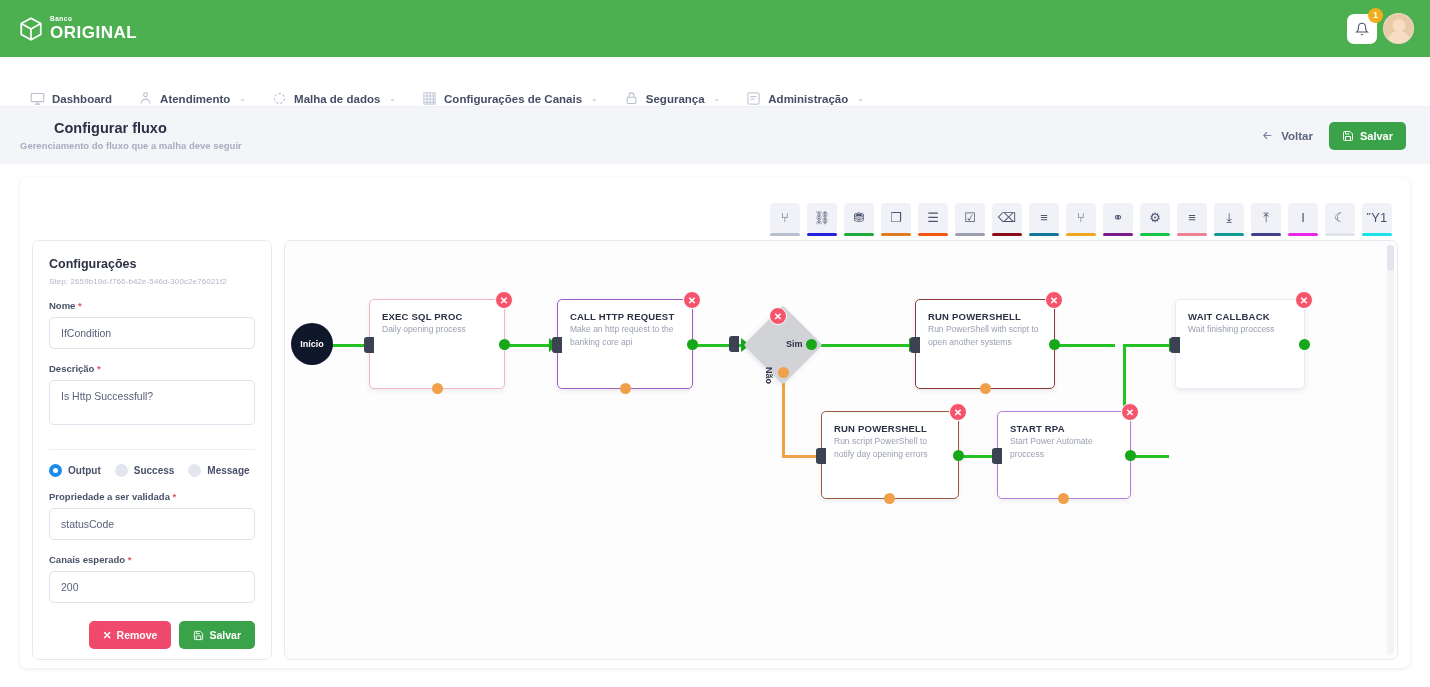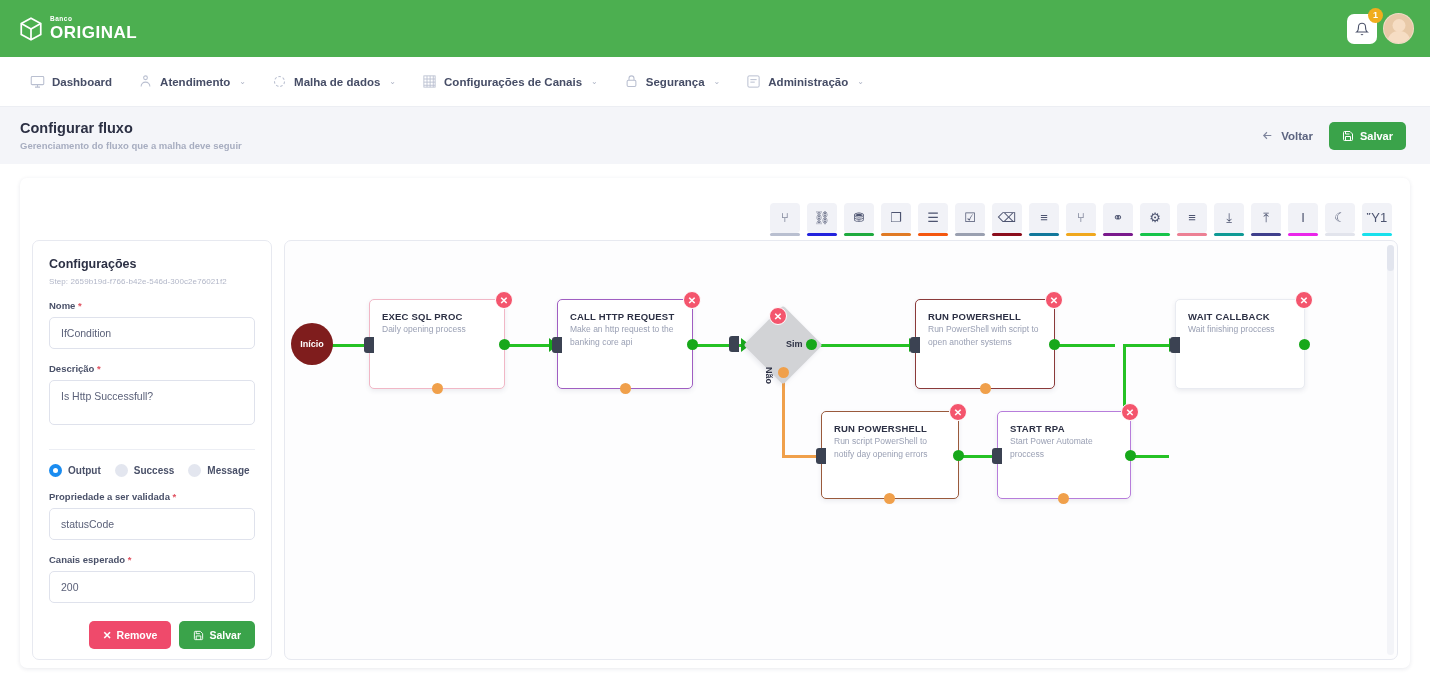--- a/index.html
+++ b/index.html
@@ -38,34 +38,34 @@
     border: 1px solid rgba(255,255,255,.35);
   }
   .avatar::before { content:""; position:absolute; left:50%; top:5px; transform:translateX(-50%);
     width:13px;height:13px;border-radius:50%;background:#f6ddc4;}
   .avatar::after { content:""; position:absolute; left:50%; bottom:-4px; transform:translateX(-50%);
     width:23px;height:16px;border-radius:11px 11px 0 0;background:#f6ddc4;}
 
   
   .nav {
     position: absolute; left: 0; top: 57px; width: 1430px; height: 50px;
-    background: #fff; display: flex; align-items: center; padding-left: 30px; gap: 26px;
+    background: #fff; display: flex; align-items: flex-end; padding-left: 30px; gap: 26px;
     border-bottom: 1px solid #eceef3;
   }
   .nav-item { display: flex; align-items: center; gap: 7px; cursor: pointer; }
   .nav-label { font-size: 11.5px; color: #464d66; font-weight: 600; }
   .nav-caret { font-size: 8px; color: #aeb4c6; margin-left: 2px; }
   .nav-icon { width: 15px; height: 15px; color: #b9bfd0; display:flex; align-items:center; }
 
   
   .pagehead {
     position: absolute; left: 0; top: 107px; width: 1430px; height: 57px;
     background: #f4f5f9; display: flex; align-items: center; padding: 0 24px 0 20px;
   }
-  .pagehead h1 { font-size: 14.5px; color: #2c3044; font-weight: 700; }
+  .pagehead h1 { font-size: 14.5px; color: #2c3044; font-weight: 700; margin-left: 34px; }
   .pagehead p { font-size: 9.5px; color: #a7adc0; font-weight: 600; margin-top: 4px; }
   .pagehead-actions { margin-left: auto; display: flex; align-items: center; gap: 16px; }
   .btn-back { display:flex; align-items:center; gap:7px; font-size:11.5px; color:#5c6480;
     font-weight:600; background:none; border:none; cursor:pointer; }
   .btn-save-top {
     display:flex; align-items:center; gap:6px; background:#3aa34a; color:#fff;
     font-size:11px; font-weight:700; border:none; border-radius:5px;
     padding:8px 13px; cursor:pointer;
   }
 
@@ -433,21 +433,21 @@
 
       <div class="arrow" style="left:82px;  top:97px;"></div>
       <div class="arrow" style="left:264px; top:97px;"></div>
       <div class="arrow" style="left:456px; top:97px;"></div>
       <div class="arrow" style="left:624px; top:97px;"></div>
       <div class="arrow" style="left:884px; top:97px;"></div>
 
       <div class="arrow orange" style="left:536px; top:208px;"></div>
       <div class="arrow" style="left:708px; top:208px;"></div>
 
-      <div class="circ-node" style="left:6px; top:82px; width:42px; height:42px; background:#7f1d1d;">
+      <div class="circ-node" style="left:6px; top:82px; width:42px; height:42px; background:#0f172a;">
         <span>Início</span>
       </div>
 
       <div class="node" style="left:84px; top:58px; width:136px; height:90px; border:1.5px solid #f1b7c6;">
         <div class="node-x">✕</div>
         <div class="node-title">EXEC SQL PROC</div>
         <div class="node-desc">Daily opening process</div>
         <div class="port in" style="left:-6px; top:37px;"></div>
         <div class="port" style="right:-6px; top:39px;"></div>
         <div class="port bottom" style="left:62px; bottom:-6px;"></div>

